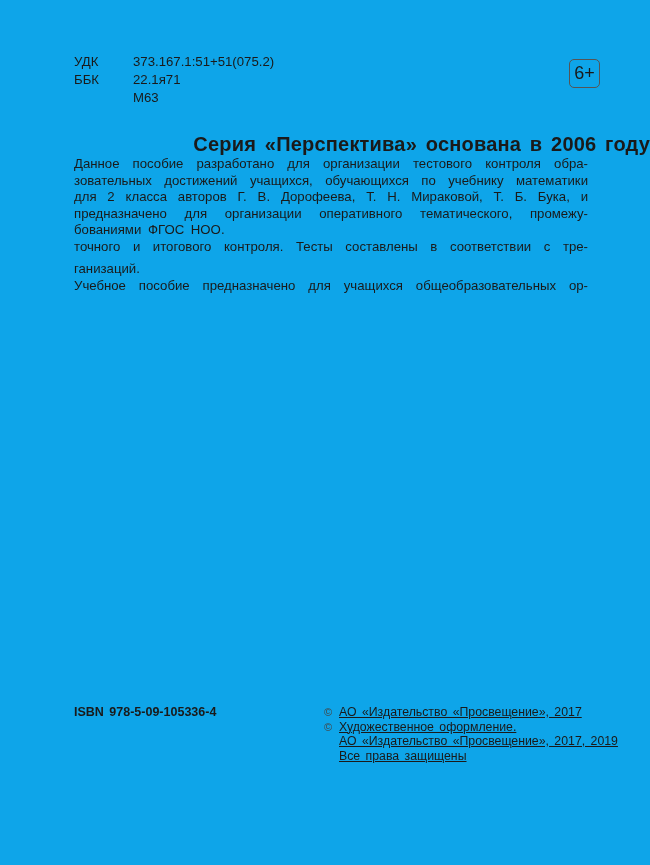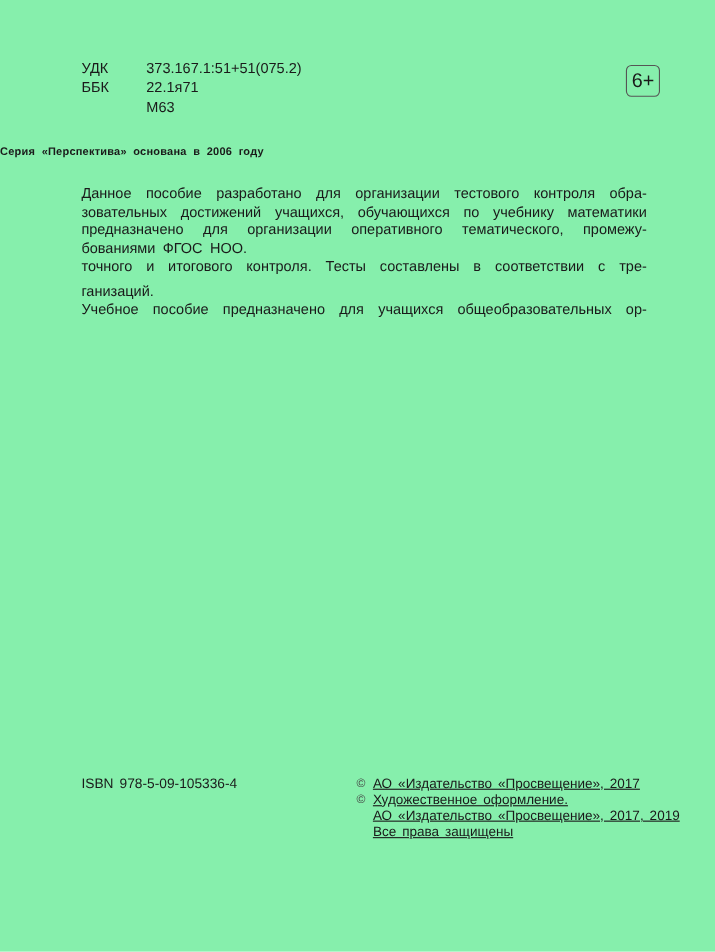--- a/index.html
+++ b/index.html
@@ -12,21 +12,21 @@
       height: 865px;
       position: relative;
       overflow: hidden;
       font-family: "Liberation Sans", "DejaVu Sans", sans-serif;
       color: #1a1a1a;
     }
     .page {
       position: absolute;
       left: 0; top: 0;
       width: 650px; height: 865px;
-      background: #86efac;
+      background: #0ea5e9;
     }
     .classification {
       position: absolute;
       left: 74px;
       top: 53px;
       font-size: 13.2px;
       line-height: 18px;
     }
     .class-row {
       display: flex;
@@ -52,30 +52,30 @@
       line-height: 27px;
       text-align: center;
       color: #1a1a1a;
       box-sizing: content-box;
     }
     .series-title {
       position: absolute;
       left: 0;
       width: 650px;
       top: 133px;
-      text-align: left;
+      text-align: right;
       font-weight: bold;
-      font-size: 10px;
+      font-size: 20px;
       word-spacing: 3px;
       letter-spacing: 0.2px;
     }
     .annotation {
       position: absolute;
       left: 74px;
-      top: 168px;
+      top: 156px;
       width: 514px;
       font-size: 13.2px;
       line-height: 16.5px;
     }
     .para-line {
       display: block;
       text-align: justify;
       text-align-last: justify;
       white-space: nowrap;
       height: 16.5px;
@@ -84,21 +84,21 @@
       text-align-last: left;
       word-spacing: 3px;
     }
     .para-gap {
       height: 6px;
     }
     .isbn {
       position: absolute;
       left: 74px;
       top: 705px;
-      font-weight: normal;
+      font-weight: bold;
       font-size: 12.5px;
       word-spacing: 2px;
     }
     .copyright {
       position: absolute;
       left: 324px;
       top: 705px;
       font-size: 12.3px;
       line-height: 14.5px;
       word-spacing: 2px;
@@ -139,20 +139,21 @@
   </div>
 
   <div class="age-badge">6+</div>
 
   <div class="series-title">Серия «Перспектива» основана в 2006 году</div>
 
   <div class="annotation">
     <div>
       <span class="para-line">Данное пособие разработано для организации тестового контроля обра-</span>
       <span class="para-line">зовательных достижений учащихся, обучающихся по учебнику математики</span>
+      <span class="para-line">для 2 класса авторов Г. В. Дорофеева, Т. Н. Мираковой, Т. Б. Бука, и</span>
       <span class="para-line">предназначено для организации оперативного тематического, промежу-</span>
       <span class="para-line last">бованиями ФГОС НОО.</span>
       <span class="para-line">точного и итогового контроля. Тесты составлены в соответствии с тре-</span>
     </div>
     <div class="para-gap"></div>
     <div>
       <span class="para-line last">ганизаций.</span>
       <span class="para-line">Учебное пособие предназначено для учащихся общеобразовательных ор-</span>
     </div>
   </div>

